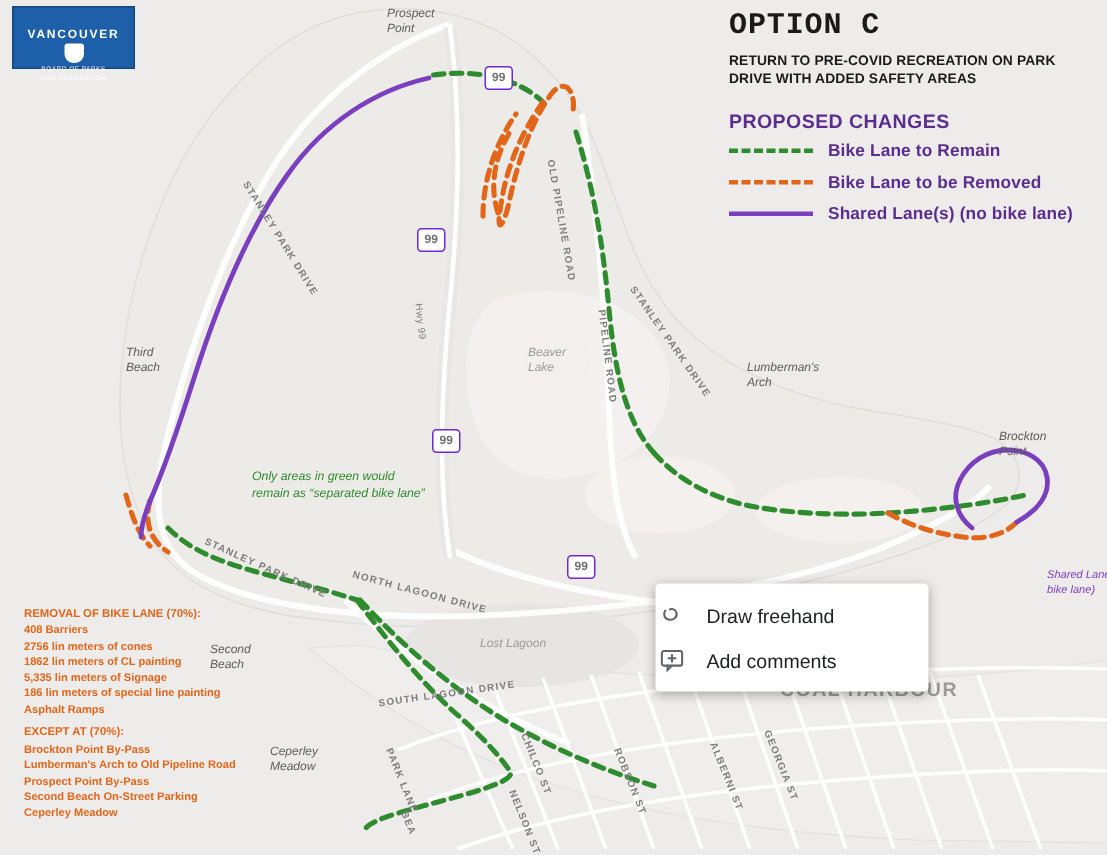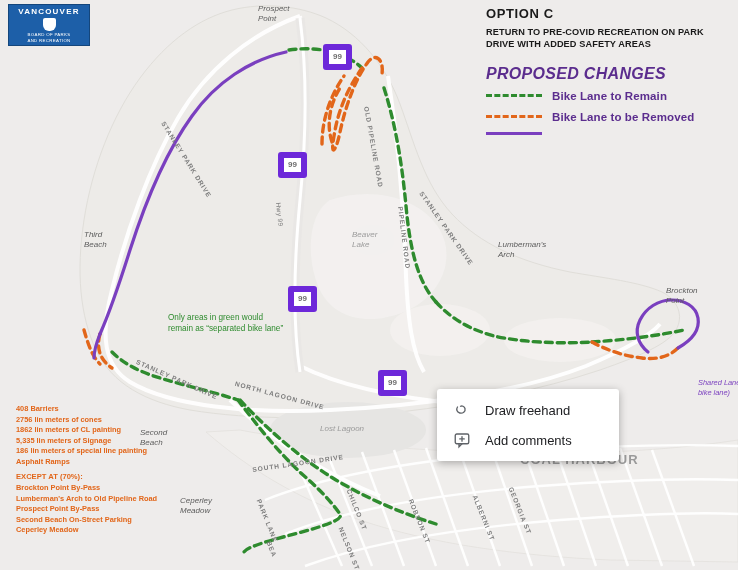--- a/index.html
+++ b/index.html
@@ -33,21 +33,21 @@
     left: 8px;
     top: 4px;
     width: 82px;
     height: 42px;
     background: #1d5fa8;
     border: 1px solid #14467c;
     color: #ffffff;
     font-size: 5.2px;
     line-height: 1.25;
     text-align: center;
-    padding-top: 2px;
+    padding-top: 13px;
     box-sizing: border-box;
     letter-spacing: 0.2px;
   }
   .logo .logo-top {
     font-size: 8px;
     font-weight: bold;
     letter-spacing: 1.2px;
     display: block;
     margin-bottom: 1px;
   }
@@ -65,38 +65,38 @@
   }
   
   .legend {
     position: absolute;
     left: 486px;
     top: 6px;
     width: 246px;
   }
   .legend-title {
     color: #1a1a1a;
-    font-size: 13px;
+    font-size: 20px;
     font-weight: bold;
     letter-spacing: 0.6px;
     margin-bottom: 5px;
+    font-family: Liberation Mono, monospace;
   }
   .legend-sub {
     color: #1a1a1a;
     font-size: 9.2px;
     font-weight: bold;
     line-height: 1.35;
     letter-spacing: 0.1px;
     width: 238px;
   }
   .legend-heading {
     color: #5b2d8e;
-    font-size: 16px;
-    font-weight: bold;
-    font-style: italic;
+    font-size: 13px;
+    font-weight: bold;
     margin-top: 14px;
     margin-bottom: 7px;
     letter-spacing: 0.3px;
   }
   .legend-row {
     display: flex;
     align-items: center;
     margin-bottom: 9px;
   }
   .swatch {
@@ -134,38 +134,39 @@
   }
   .ann.purple-note {
     color: #7a3fbf;
     font-size: 7.4px;
     font-style: italic;
     line-height: 1.3;
   }
   .ann.green-note {
     color: #2e8b2e;
     font-size: 8.2px;
+    font-style: italic;
     line-height: 1.35;
   }
   .road-label {
     position: absolute;
     color: #7d7d7d;
     font-size: 6.6px;
     font-weight: bold;
     letter-spacing: 0.9px;
     white-space: nowrap;
     transform-origin: left top;
   }
   .hwy-shield {
     position: absolute;
     width: 17px;
     height: 14px;
     border-radius: 3px;
     background: #ffffff;
-    border: 6px solid #6d28d9;
+    border: 1px solid #6d28d9;
     color: #6f6f6f;
     font-size: 8px;
     font-weight: bold;
     text-align: center;
     line-height: 13px;
   }
   
   .stats {
     position: absolute;
     left: 16px;
@@ -194,21 +195,21 @@
     border-radius: 3px;
     box-shadow: 0 2px 8px rgba(0,0,0,0.30);
     padding: 6px 0;
     font-size: 13px;
     color: #202124;
   }
   .ctx-item {
     display: flex;
     align-items: center;
     height: 30px;
-    padding: 0 16px;
+    padding: 0 2px;
     cursor: default;
   }
   .ctx-icon {
     width: 18px;
     height: 18px;
     margin-right: 14px;
     flex: none;
     color: #5f6368;
     display: flex;
     align-items: center;
@@ -386,24 +387,26 @@
     <div class="legend-row">
       <span class="swatch dash-green"></span>
       <span class="legend-label">Bike Lane to Remain</span>
     </div>
     <div class="legend-row">
       <span class="swatch dash-orange"></span>
       <span class="legend-label">Bike Lane to be Removed</span>
     </div>
     <div class="legend-row">
       <span class="swatch solid-purple"></span>
+      <span class="legend-label">Shared Lane(s) (no bike lane)</span>
     </div>
   </div>
 
   <div class="stats">
+    <div class="hd">REMOVAL OF BIKE LANE (70%):</div>
     <div>408 Barriers</div>
     <div>2756 lin meters of cones</div>
     <div>1862 lin meters of CL painting</div>
     <div>5,335 lin meters of Signage</div>
     <div>186 lin meters of special line painting</div>
     <div>Asphalt Ramps</div>
     <div class="gap"></div>
     <div class="hd">EXCEPT AT (70%):</div>
     <div>Brockton Point By-Pass</div>
     <div>Lumberman's Arch to Old Pipeline Road</div>

